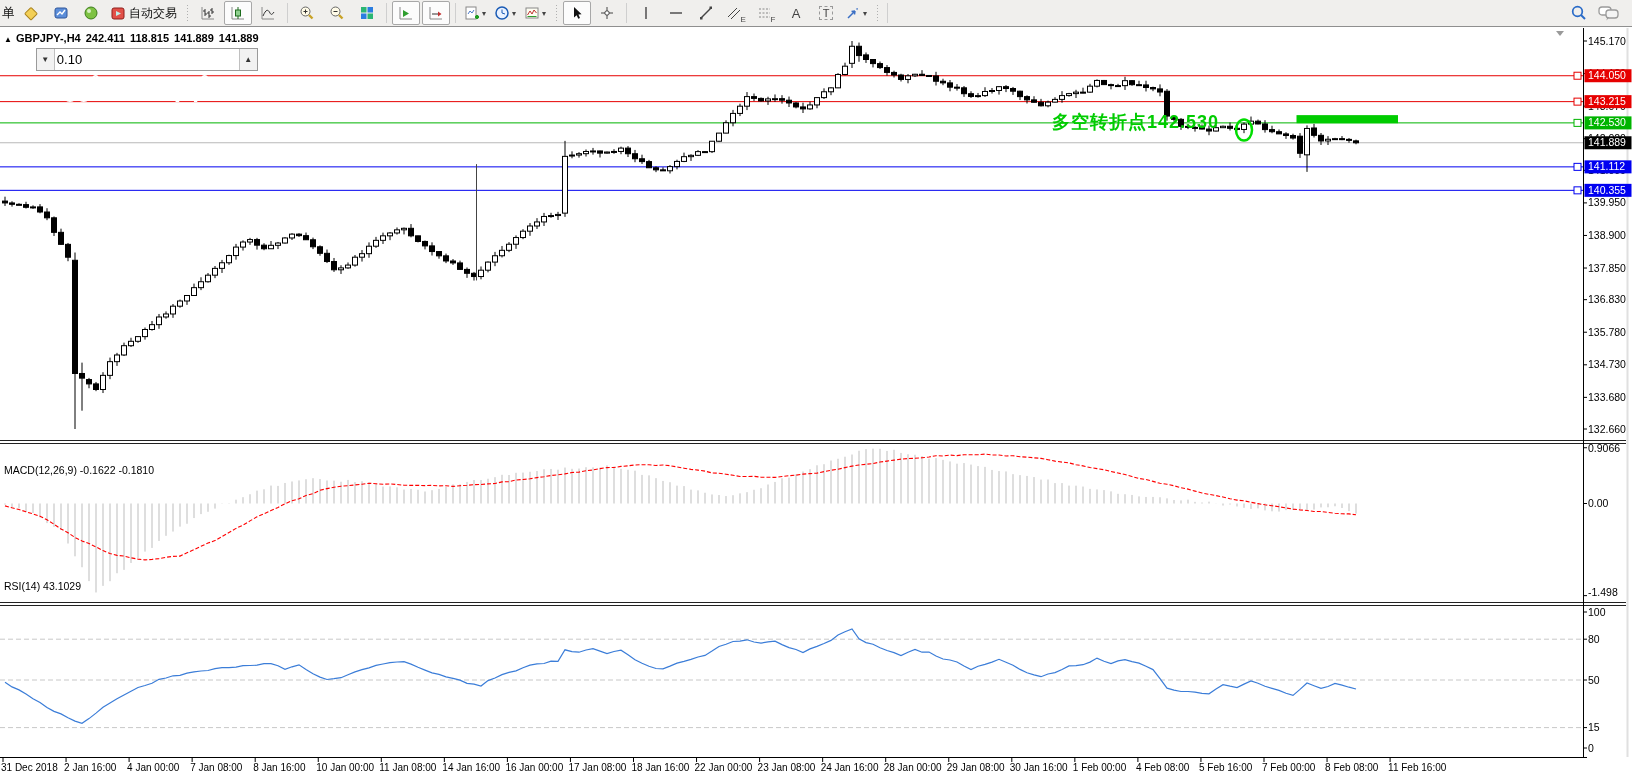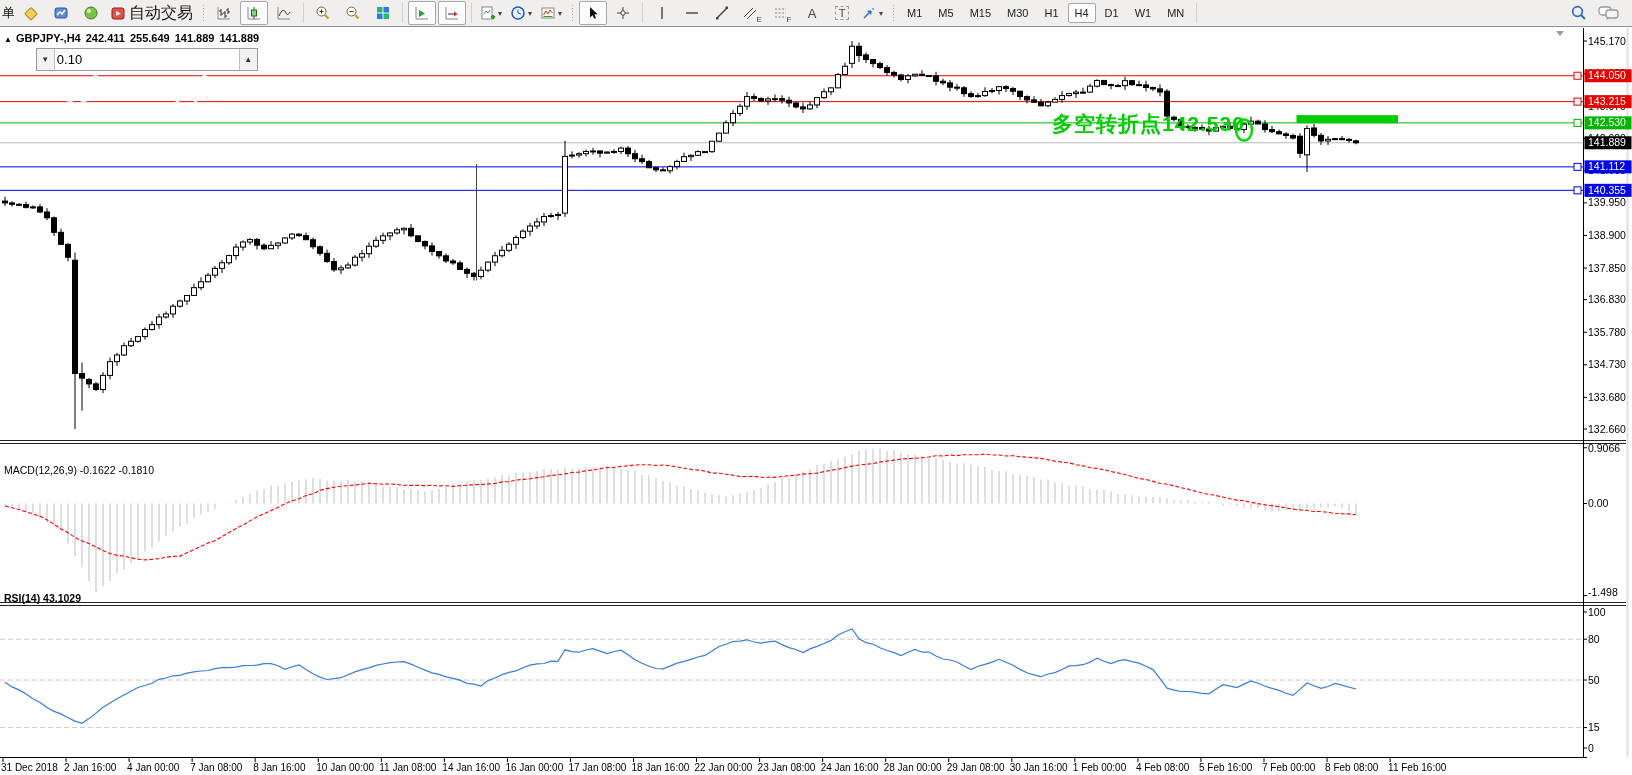--- a/index.html
+++ b/index.html
@@ -12,33 +12,33 @@
         border:1px solid transparent;border-radius:2px;margin:0 1px;padding:0 2px;cursor:default;}
   .tbtn.pressed{border-color:#a8a8a8;background:#fcfcfc;}
   .tbtn svg{display:block;}
   .caret{font-size:8px;color:#444;margin-left:2px;}
   .grip{width:4px;height:16px;margin:0 4px;
         background-image:repeating-linear-gradient(to bottom,#b0b0b0 0 1px,transparent 1px 3px);
         background-size:1px 100%;background-repeat:no-repeat;background-position:center;}
   .vsep{width:1px;height:20px;background:#cfcfcf;margin:0 4px;}
   .tf-btn{font-size:11px;color:#222;padding:3px 6px;border:1px solid transparent;border-radius:2px;margin:0 1px;}
   .tf-btn.pressed{border-color:#a8a8a8;background:#fcfcfc;}
-  .tb-label{font-size:16px;color:#111;margin-left:3px;}
+  .tb-label{font-size:12px;color:#111;margin-left:3px;}
   .partial-label{font-size:13px;color:#111;width:12px;overflow:hidden;margin-right:2px;}
   .tool-glyph{font-size:12px;color:#444;}
   .toolbar-right{margin-left:auto;display:flex;align-items:center;margin-right:6px;}
   
   #chart-svg{position:absolute;left:0;top:0;z-index:1;}
   .chart-header{position:absolute;left:4px;top:32px;z-index:2;font-size:11px;font-weight:700;color:#000;}
   .chart-header span{margin-right:5px;}
   .chart-header .exp{font-size:8px;margin-right:4px;}
   .ind-label{position:absolute;left:4px;z-index:2;font-size:10.5px;color:#000;}
   #macd-label{top:464px;}
-  #rsi-label{top:592px;font-weight:bold;}
-  .annotation{position:absolute;left:1052px;top:110px;z-index:2;font-size:21px;font-weight:700;letter-spacing:1px;}
+  #rsi-label{top:580px;}
+  .annotation{position:absolute;left:1052px;top:110px;z-index:2;font-size:18px;font-weight:700;letter-spacing:1px;}
   
   .trade-panel{position:absolute;left:3px;top:48px;width:216px;z-index:3;}
   .tp-row1{display:flex;height:23px;}
   .tp-btn{color:#fff;font-size:13px;display:flex;align-items:center;justify-content:center;}
   .tp-sell{width:50px;}
   .tp-buy{width:52px;margin-left:1px;}
   .tp-spin{flex:1;display:flex;background:#fff;border:1px solid #9a9a9a;box-sizing:border-box;margin-left:1px;}
   .tp-arrow{width:18px;background:#f2f2f2;border:0;border-right:1px solid #c0c0c0;font-size:8px;color:#333;
             display:flex;align-items:center;justify-content:center;}
   .tp-arrow.up{border-right:0;border-left:1px solid #c0c0c0;}
@@ -231,31 +231,20 @@
   <div class="tbtn">
     <svg width="16" height="16">
         <path d="M3 13 L10 6 M10 6 L6.5 6.5 M10 6 L9.5 9.5" stroke="#3b6fc4" stroke-width="1.5" fill="none"></path>
         <path d="M13 3 l-2.2 0.7 l1.5 1.5 Z" fill="#3b6fc4"></path>
       </svg>
     <span class="caret">▾</span>
   </div>
 
   <div class="grip"></div>
 
-  <div id="tf-group" style="display:flex;align-items:center;">
-      <div class="tf-btn">M1</div>
-      <div class="tf-btn">M5</div>
-      <div class="tf-btn">M15</div>
-      <div class="tf-btn">M30</div>
-      <div class="tf-btn">H1</div>
-      <div class="tf-btn pressed">H4</div>
-      <div class="tf-btn">D1</div>
-      <div class="tf-btn">W1</div>
-      <div class="tf-btn">MN</div>
-    </div>
 
   <div class="vsep"></div>
 
   <div class="toolbar-right">
     <div class="tbtn">
       <svg width="18" height="18">
           <circle cx="7.5" cy="7.5" r="4.8" fill="none" stroke="#2a6bc8" stroke-width="1.7"></circle>
           <line x1="11" y1="11" x2="15" y2="15" stroke="#2a6bc8" stroke-width="2"></line>
         </svg>
     </div>
@@ -975,21 +964,21 @@
     <text x="1198.95" y="770.5" fill="#000" font-size="10">5 Feb 16:00</text>
     <line x1="1264" y1="757.5" x2="1264" y2="762" stroke="#000"></line>
     <text x="1262" y="770.5" fill="#000" font-size="10">7 Feb 00:00</text>
     <line x1="1327.05" y1="757.5" x2="1327.05" y2="762" stroke="#000"></line>
     <text x="1325.05" y="770.5" fill="#000" font-size="10">8 Feb 08:00</text>
     <line x1="1390.1" y1="757.5" x2="1390.1" y2="762" stroke="#000"></line>
     <text x="1388.1" y="770.5" fill="#000" font-size="10">11 Feb 16:00</text>
   </svg>
 
 <div class="chart-header">
-  <span class="exp">▲</span><span>GBPJPY-,H4</span><span>242.411</span><span>255.649</span><span>141.889</span><span>141.889</span>
+  <span class="exp">▲</span><span>GBPJPY-,H4</span><span>242.411</span><span>118.815</span><span>141.889</span><span>141.889</span>
 </div>
 
 <div class="trade-panel">
   <div class="tp-row1">
     <div class="tp-btn tp-sell">SELL</div>
     <div class="tp-spin">
       <button class="tp-arrow">▼</button>
       <input class="tp-vol" value="0.10" style="">
       <button class="tp-arrow up">▲</button>
     </div>

